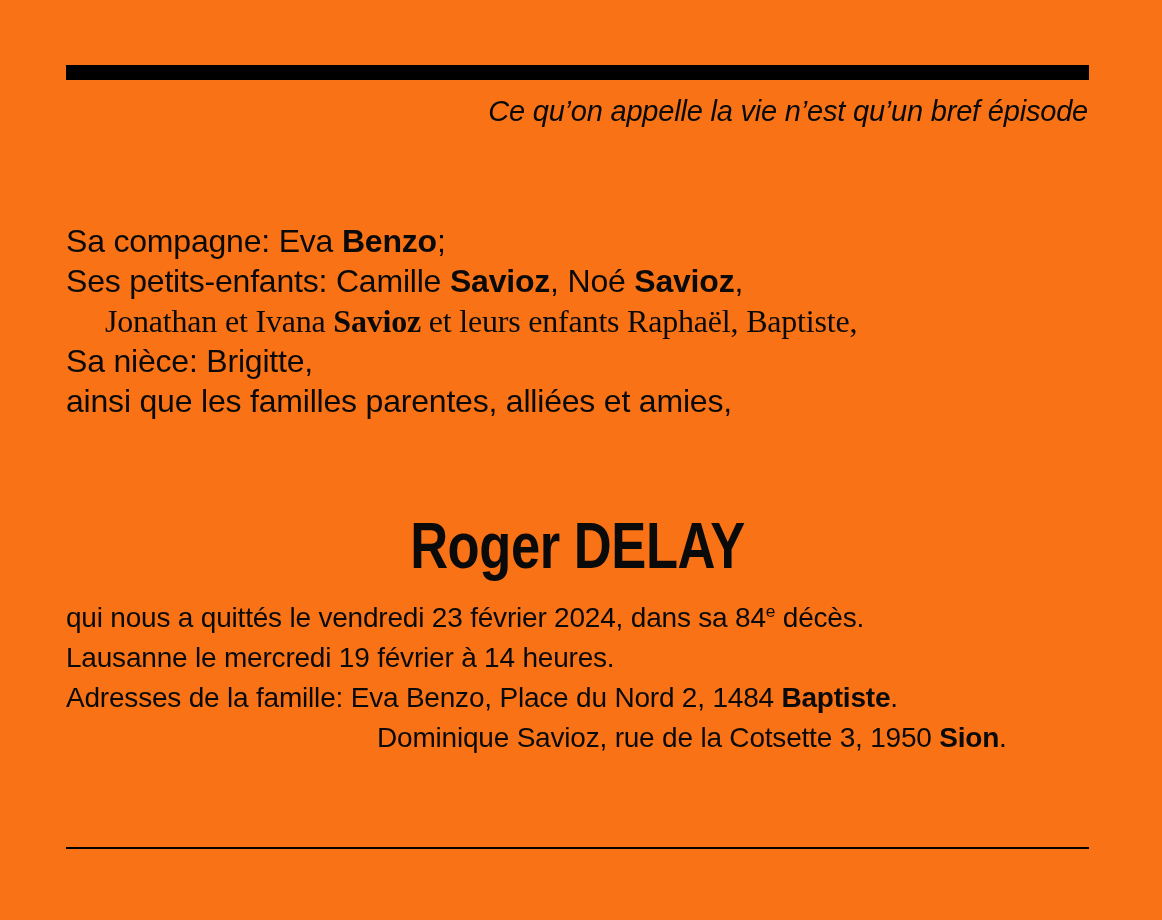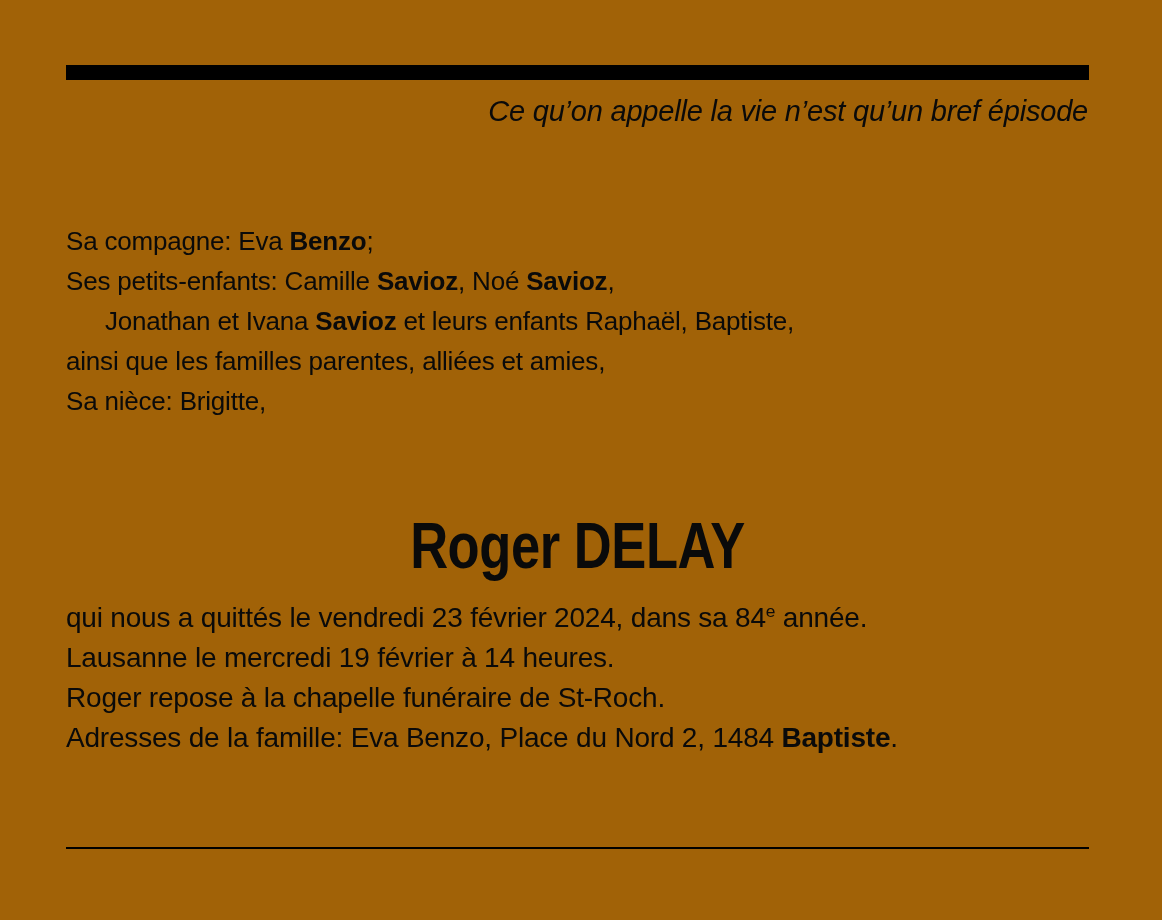--- a/index.html
+++ b/index.html
@@ -12,21 +12,21 @@
     width: 1162px;
     height: 920px;
     font-family: "Liberation Sans", sans-serif;
     color: #0a0a0a;
     -webkit-font-smoothing: antialiased;
   }
   .sheet {
     position: relative;
     width: 1162px;
     height: 920px;
-    background: #a16207;
+    background: #f97316;
     overflow: hidden;
   }
   .top-bar {
     position: absolute;
     left: 66px;
     top: 65px;
     width: 1023px;
     height: 15px;
     background: #000000;
   }
@@ -44,30 +44,31 @@
     font-style: italic;
   }
   .quote-attribution {
     font-style: normal;
   }
   .family-block {
     position: absolute;
     left: 66px;
     top: 221px;
     width: 1023px;
-    font-size: 26px;
+    font-size: 32px;
     line-height: 40px;
     letter-spacing: -0.2px;
   }
   .family-block .line,
   .details-block .line {
     white-space: nowrap;
   }
   .indent-continuation {
     padding-left: 39px;
+    font-family: Liberation Serif, serif;
   }
   .deceased-name {
     position: absolute;
     left: 66px;
     top: 510px;
     width: 1023px;
     text-align: center;
     font-size: 64px;
     line-height: 72px;
     font-weight: 700;
@@ -118,28 +119,28 @@
   <div class="top-bar"></div>
 
   <div class="quote-block">
     <div class="quote-line">Ce qu’on appelle la vie n’est qu’un bref épisode</div>
   </div>
 
   <div class="family-block">
     <div class="line"><span>Sa compagne: Eva </span><span class="bold">Benzo</span><span>;</span></div>
     <div class="line"><span>Ses petits-enfants: Camille </span><span class="bold">Savioz</span><span>, Noé </span><span class="bold">Savioz</span><span>,</span></div>
     <div class="line indent-continuation"><span>Jonathan et Ivana </span><span class="bold">Savioz</span><span> et leurs enfants Raphaël, Baptiste,</span></div>
+    <div class="line">Sa nièce: Brigitte,</div>
     <div class="line">ainsi que les familles parentes, alliées et amies,</div>
-    <div class="line">Sa nièce: Brigitte,</div>
   </div>
 
   <div class="deceased-name">Roger DELAY</div>
 
   <div class="details-block">
-    <div class="line"><span>qui nous a quittés le vendredi 23 février 2024, dans sa 84</span><sup class="ordinal">e</sup><span> année.</span></div>
+    <div class="line"><span>qui nous a quittés le vendredi 23 février 2024, dans sa 84</span><sup class="ordinal">e</sup><span> décès.</span></div>
     <div class="line">Lausanne le mercredi 19 février à 14 heures.</div>
-    <div class="line">Roger repose à la chapelle funéraire de St-Roch.</div>
     <div class="line"><span>Adresses de la famille: Eva Benzo, Place du Nord 2, 1484 </span><span class="bold">Baptiste</span><span>.</span></div>
+    <div class="line address-continuation"><span>Dominique Savioz, rue de la Cotsette 3, 1950 </span><span class="bold">Sion</span><span>.</span></div>
   </div>
 
   <div class="bottom-rule"></div>
 
 </div>
 
 </body></html>

